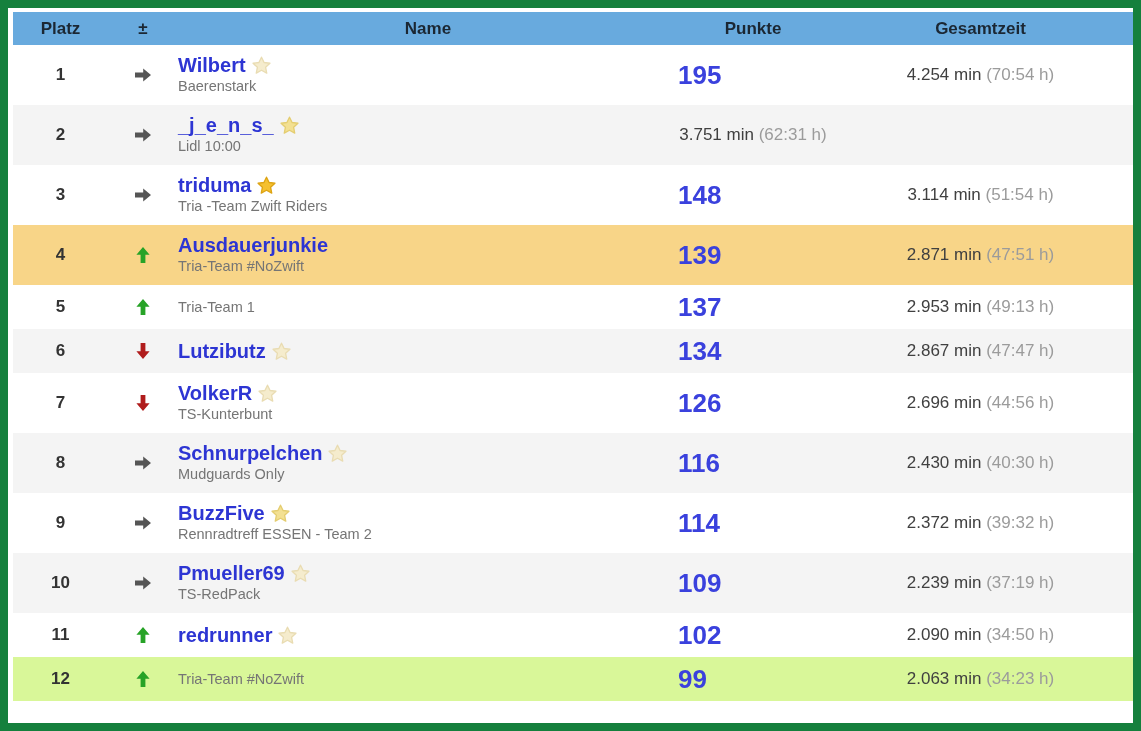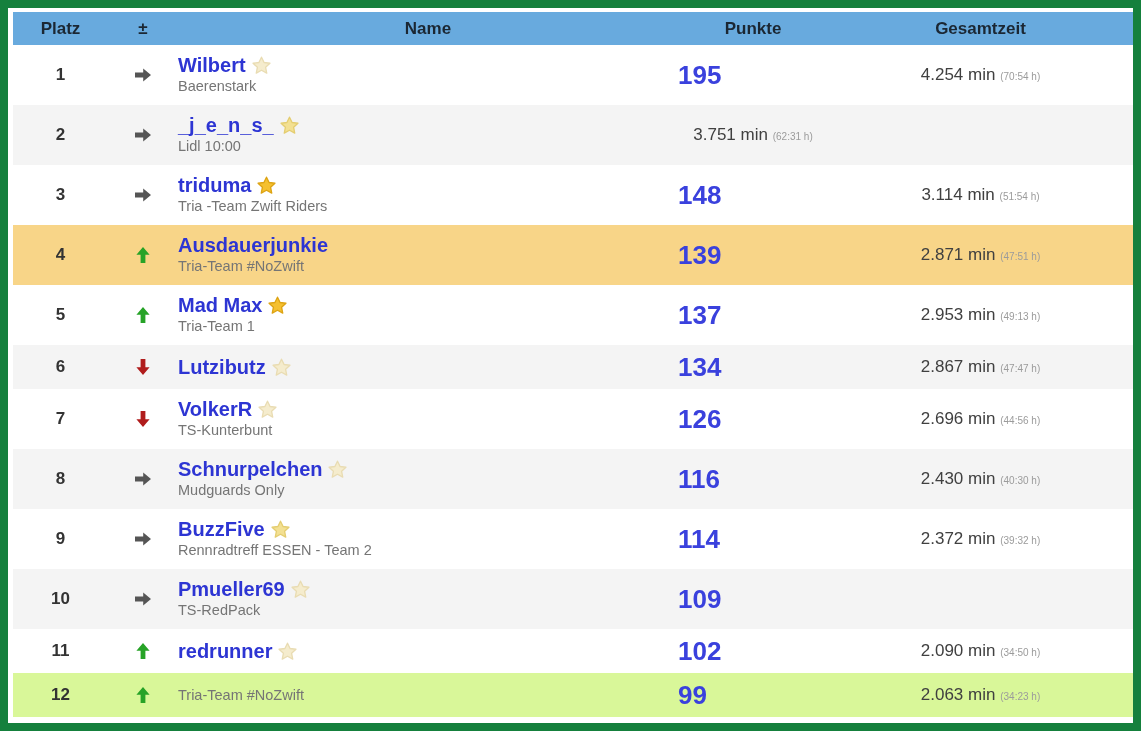--- a/index.html
+++ b/index.html
@@ -74,21 +74,21 @@
     font-size: 14.5px;
     line-height: 20px;
   }
   .points-cell {
     text-align: left;
     color: #3a41dd;
     font-weight: bold;
     font-size: 26px;
   }
   .time-cell { text-align: center; font-size: 17px; color: #404040; }
-  .time-hours { font-size: 10px; color: #9b9b9b; }
+  .time-hours { font-size: 17px; color: #9b9b9b; }
 </style>
 </head>
 <body>
 
 <div class="page">
   <div class="table">
 
     <div class="grid-row header-row">
       <div>Platz</div>
       <div>±</div>
@@ -190,25 +190,20 @@
         <div class="grid-row row">
     <div class="rank-cell">5</div>
     <div class="trend-cell">
       <span class="trend-arrow trend-up">
         <svg viewBox="0 0 20 20">
                 <path fill="currentColor" d="M2 7.6 h8.2 V3.4 L18 10 l-7.8 6.6 V12.4 H2 z"></path>
               </svg>
       </span>
     </div>
     <div class="name-cell">
-      <div>
-        <a class="rider-name">Mad Max</a><span class="star star-gold"><svg viewBox="0 0 24 24">
-                  <path stroke-width="1.5" stroke-linejoin="round" d="M12 2.5 l2.95 6.1 6.7.85 -4.95 4.6 1.3 6.65 -6-3.3 -6 3.3 1.3-6.65 -4.95-4.6 6.7-.85 z"></path>
-                </svg></span>
-      </div>
       <div class="team-name">Tria-Team 1</div>
     </div>
     <div class="points-cell">137</div>
     <div class="time-cell">
       <span class="time-min">2.953 min</span>
       <span class="time-hours"> (49:13 h)</span>
     </div>
   </div>
         <div class="grid-row row even">
     <div class="rank-cell">6</div>
@@ -313,20 +308,24 @@
     </div>
     <div class="name-cell">
       <div>
         <a class="rider-name">Pmueller69</a><span class="star star-pale"><svg viewBox="0 0 24 24">
                   <path stroke-width="1.5" stroke-linejoin="round" d="M12 2.5 l2.95 6.1 6.7.85 -4.95 4.6 1.3 6.65 -6-3.3 -6 3.3 1.3-6.65 -4.95-4.6 6.7-.85 z"></path>
                 </svg></span>
       </div>
       <div class="team-name">TS-RedPack</div>
     </div>
     <div class="points-cell">109</div>
+    <div class="time-cell">
+      <span class="time-min">2.239 min</span>
+      <span class="time-hours"> (37:19 h)</span>
+    </div>
   </div>
         <div class="grid-row row">
     <div class="rank-cell">11</div>
     <div class="trend-cell">
       <span class="trend-arrow trend-up">
         <svg viewBox="0 0 20 20">
                 <path fill="currentColor" d="M2 7.6 h8.2 V3.4 L18 10 l-7.8 6.6 V12.4 H2 z"></path>
               </svg>
       </span>
     </div>

